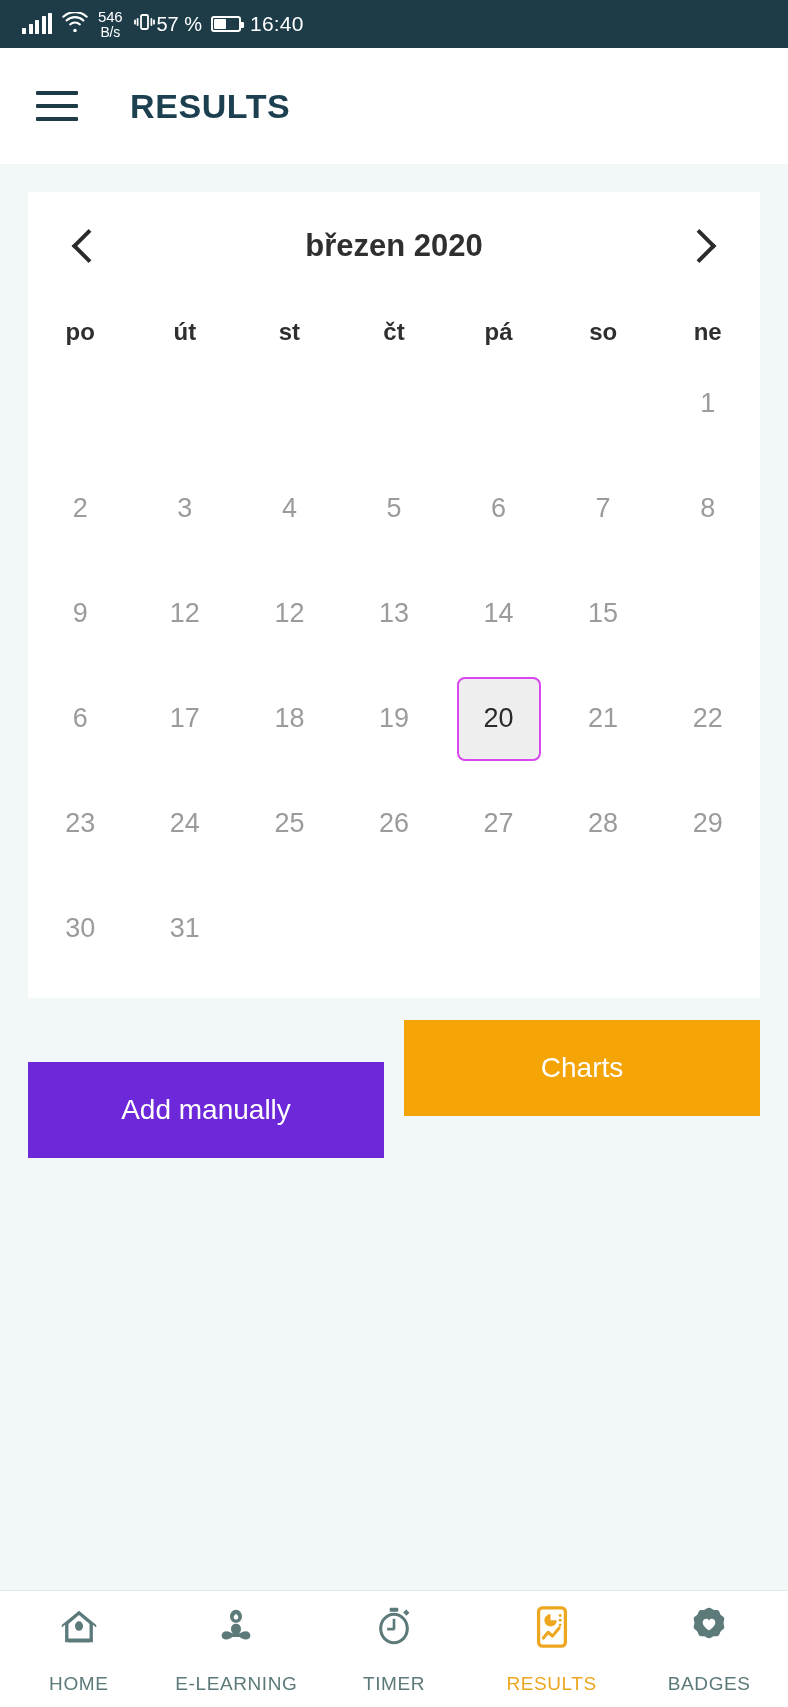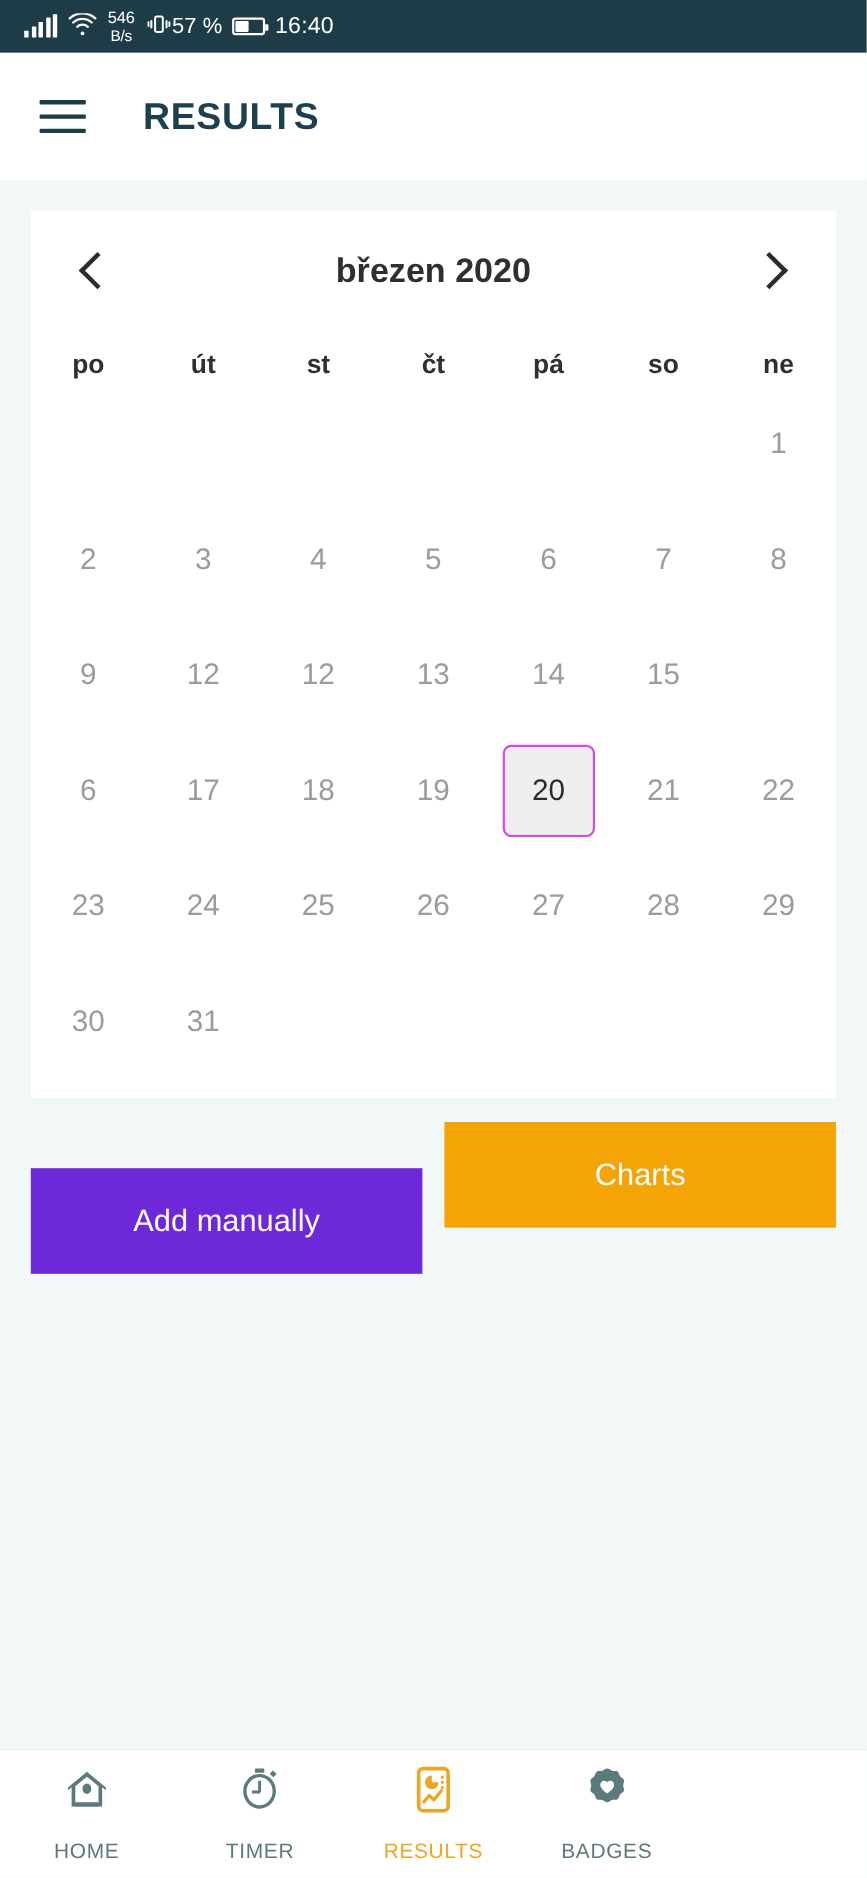--- a/index.html
+++ b/index.html
@@ -324,20 +324,29 @@
             <path d="M24 7 6 22v2.6l3.5-2.9V40h29V21.7l3.5 2.9V22L24 7zm0 4.6 11 9.2V36H13V20.8l11-9.2z" fill="currentColor"></path>
             <ellipse cx="24" cy="23" rx="4.2" ry="5" fill="currentColor"></ellipse>
             <path d="M13 38h22v2H13z" fill="currentColor"></path>
           </svg>
         </div>
         <div class="lbl">HOME</div>
       </div>
       <div class="navitem">
         <div class="navicon" style="color: rgb(93, 122, 122);">
           <svg viewBox="0 0 48 48">
+            <path d="M24 6c-3.6 0-6.2 3.2-6.2 7 0 3.6 2.7 6.6 6.2 6.6S30.2 16.6 30.2 13c0-3.8-2.6-7-6.2-7zm0 4.2c1.5 1.4 2.4 2.3 2.4 3.5 0 1.4-1.1 2.4-2.4 2.4s-2.4-1-2.4-2.4c0-1.2.9-2.1 2.4-3.5z" fill="currentColor"></path>
+            <path d="M24 20.5c-3.2 0-5.2 2.3-5.2 5.4 0 2.1.8 3.6 1.9 5.1-2.4-1.6-4.4-2.6-6.6-2.6-3 0-5.1 1.9-5.1 4.4s2 4.3 4.7 4.3c2.6 0 4.6-1.1 6.5-2.6h7.6c1.9 1.5 3.9 2.6 6.5 2.6 2.7 0 4.7-1.8 4.7-4.3s-2.1-4.4-5.1-4.4c-2.2 0-4.2 1-6.6 2.6 1.1-1.5 1.9-3 1.9-5.1 0-3.1-2-5.4-5.2-5.4z" fill="currentColor"></path>
+          </svg>
+        </div>
+        <div class="lbl">E-LEARNING</div>
+      </div>
+      <div class="navitem">
+        <div class="navicon" style="color: rgb(93, 122, 122);">
+          <svg viewBox="0 0 48 48">
             <rect x="19.5" y="4" width="9" height="4" rx="1" fill="currentColor"></rect>
             <path d="M24 9c-8.6 0-15.5 7.4-15.5 16.5S15.4 42 24 42s15.5-7.4 15.5-16.5S32.6 9 24 9zm0 3.2c6.8 0 12.3 5.9 12.3 13.3S30.8 38.8 24 38.8s-12.3-5.9-12.3-13.3S17.2 12.2 24 12.2z" fill="currentColor"></path>
             <path d="M22.6 15.5h2.8v10.8h-2.8z" fill="currentColor"></path>
             <path d="M16.8 24.8h7.8v2.8h-7.8z" fill="currentColor"></path>
             <path d="M33.6 8.8l3.1-3.1 3.4 3.4-3.1 3.1z" fill="currentColor"></path>
           </svg>
         </div>
         <div class="lbl">TIMER</div>
       </div>
       <div class="navitem active">

